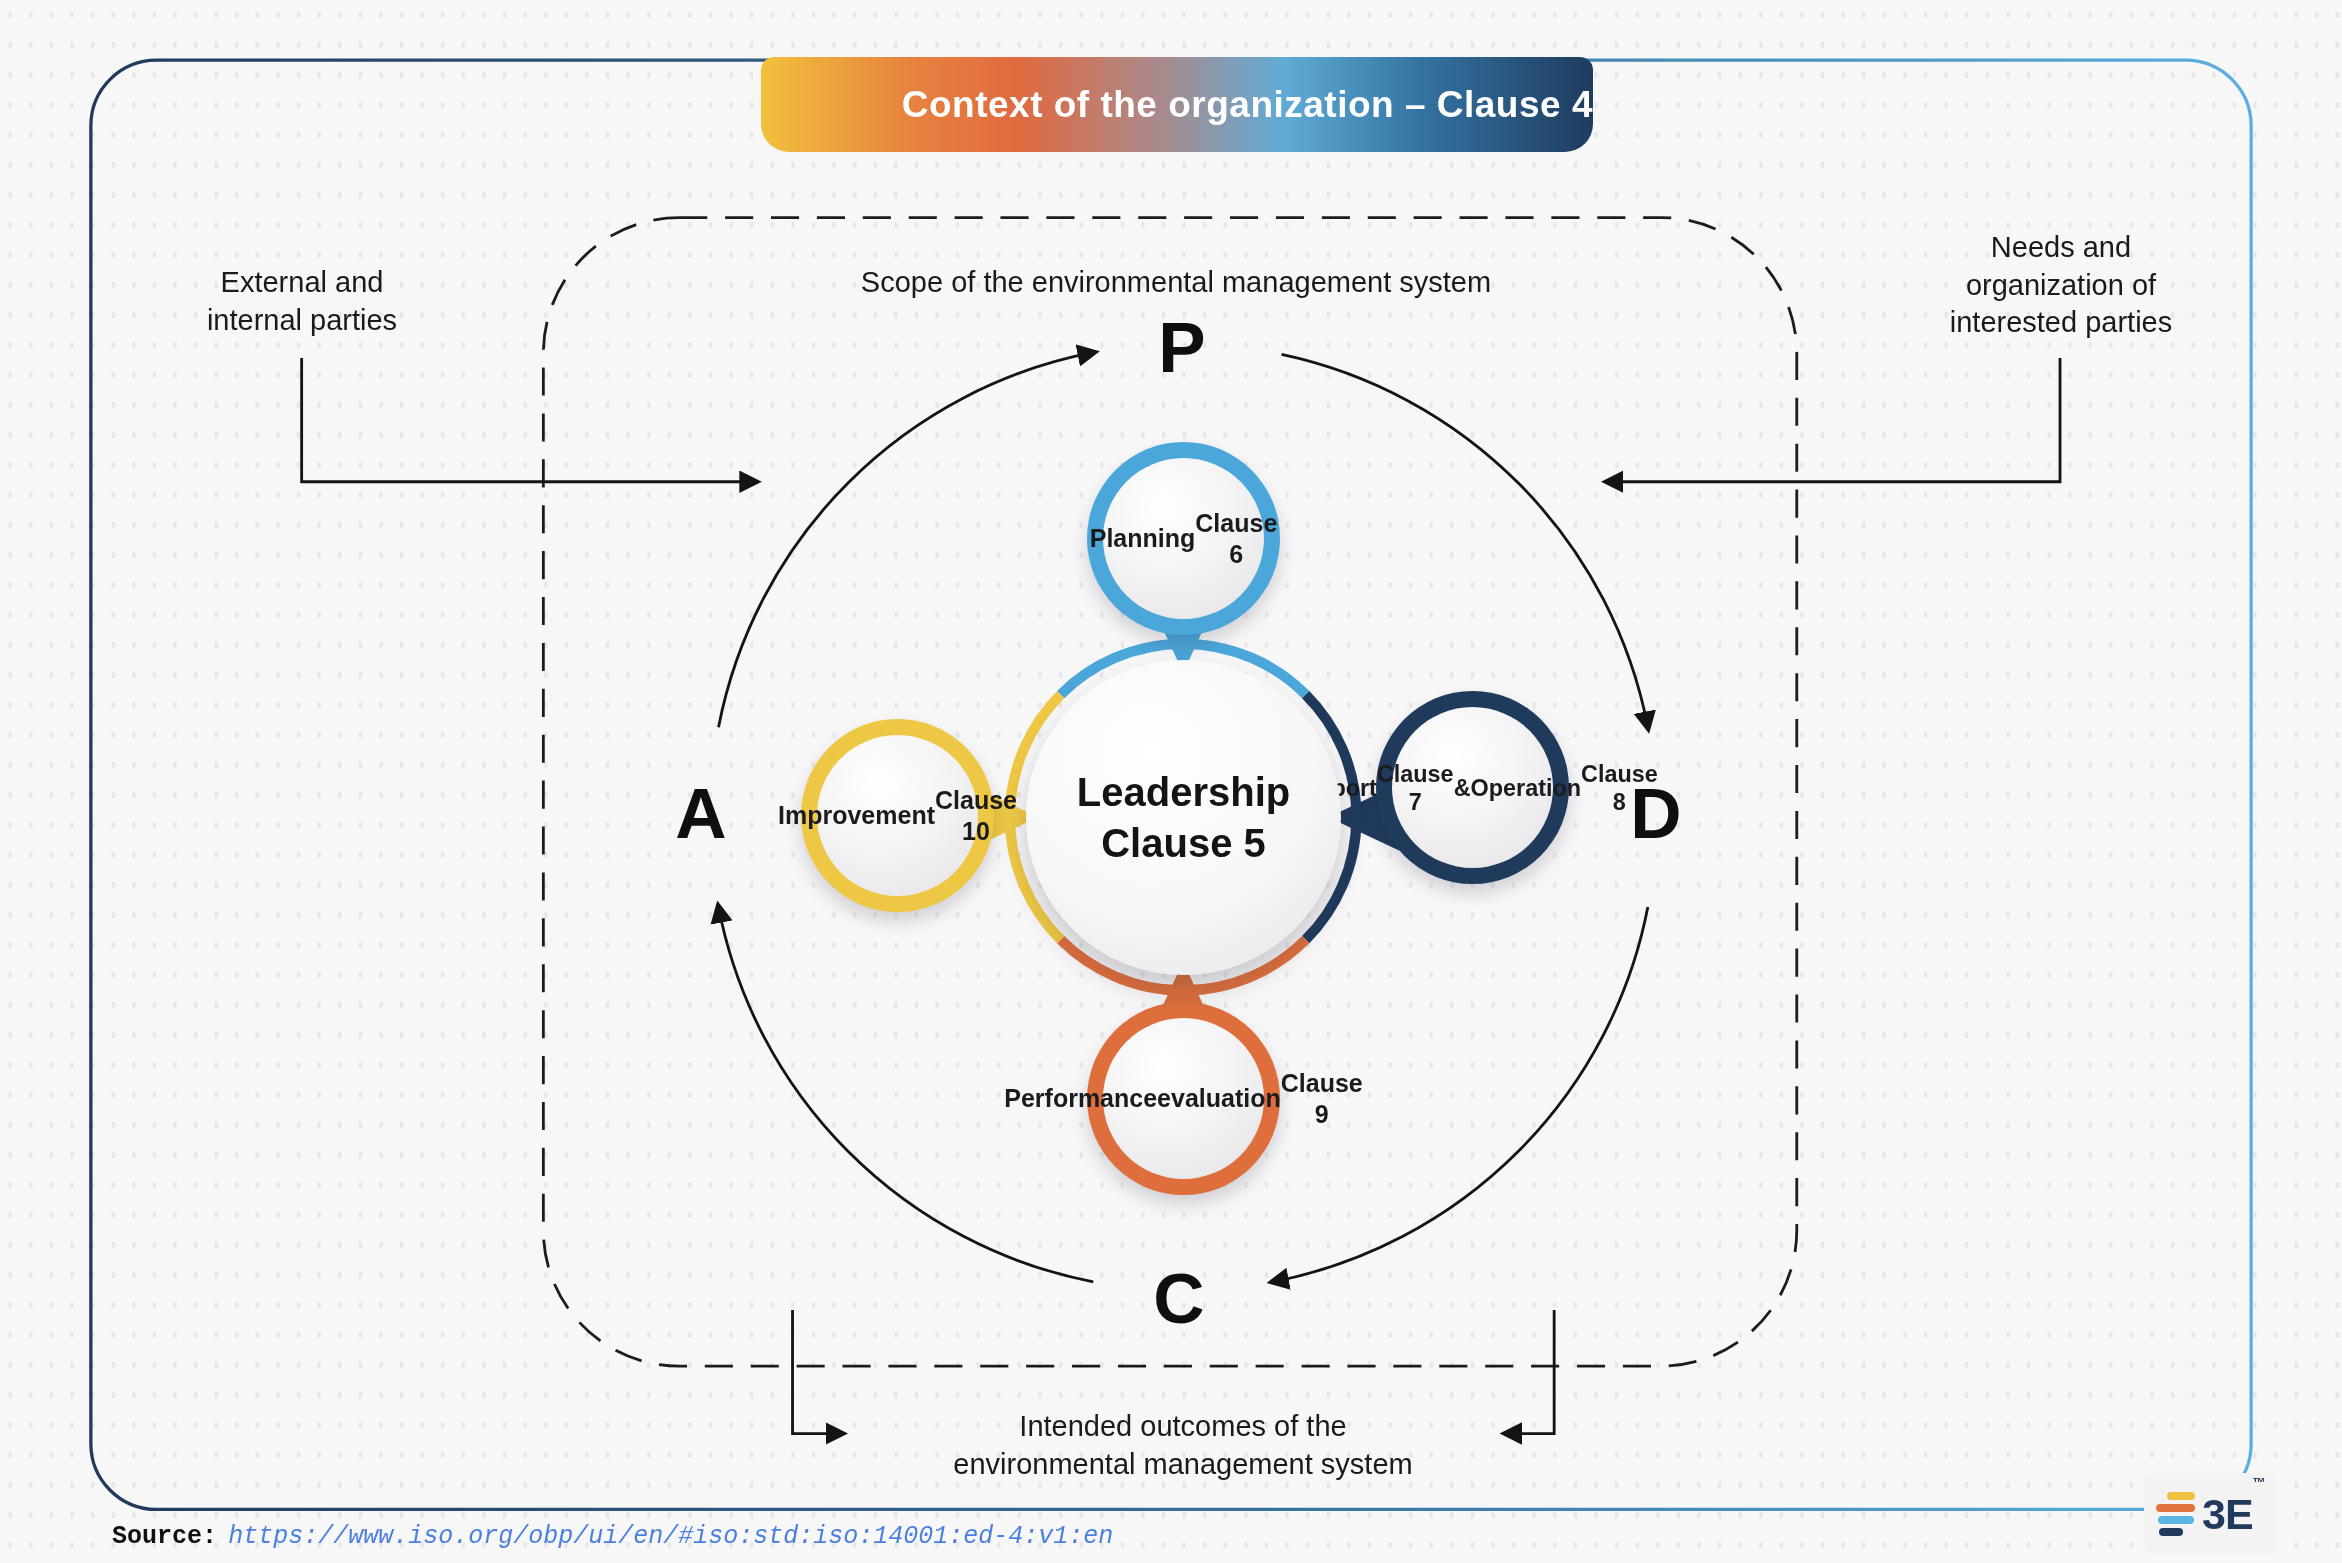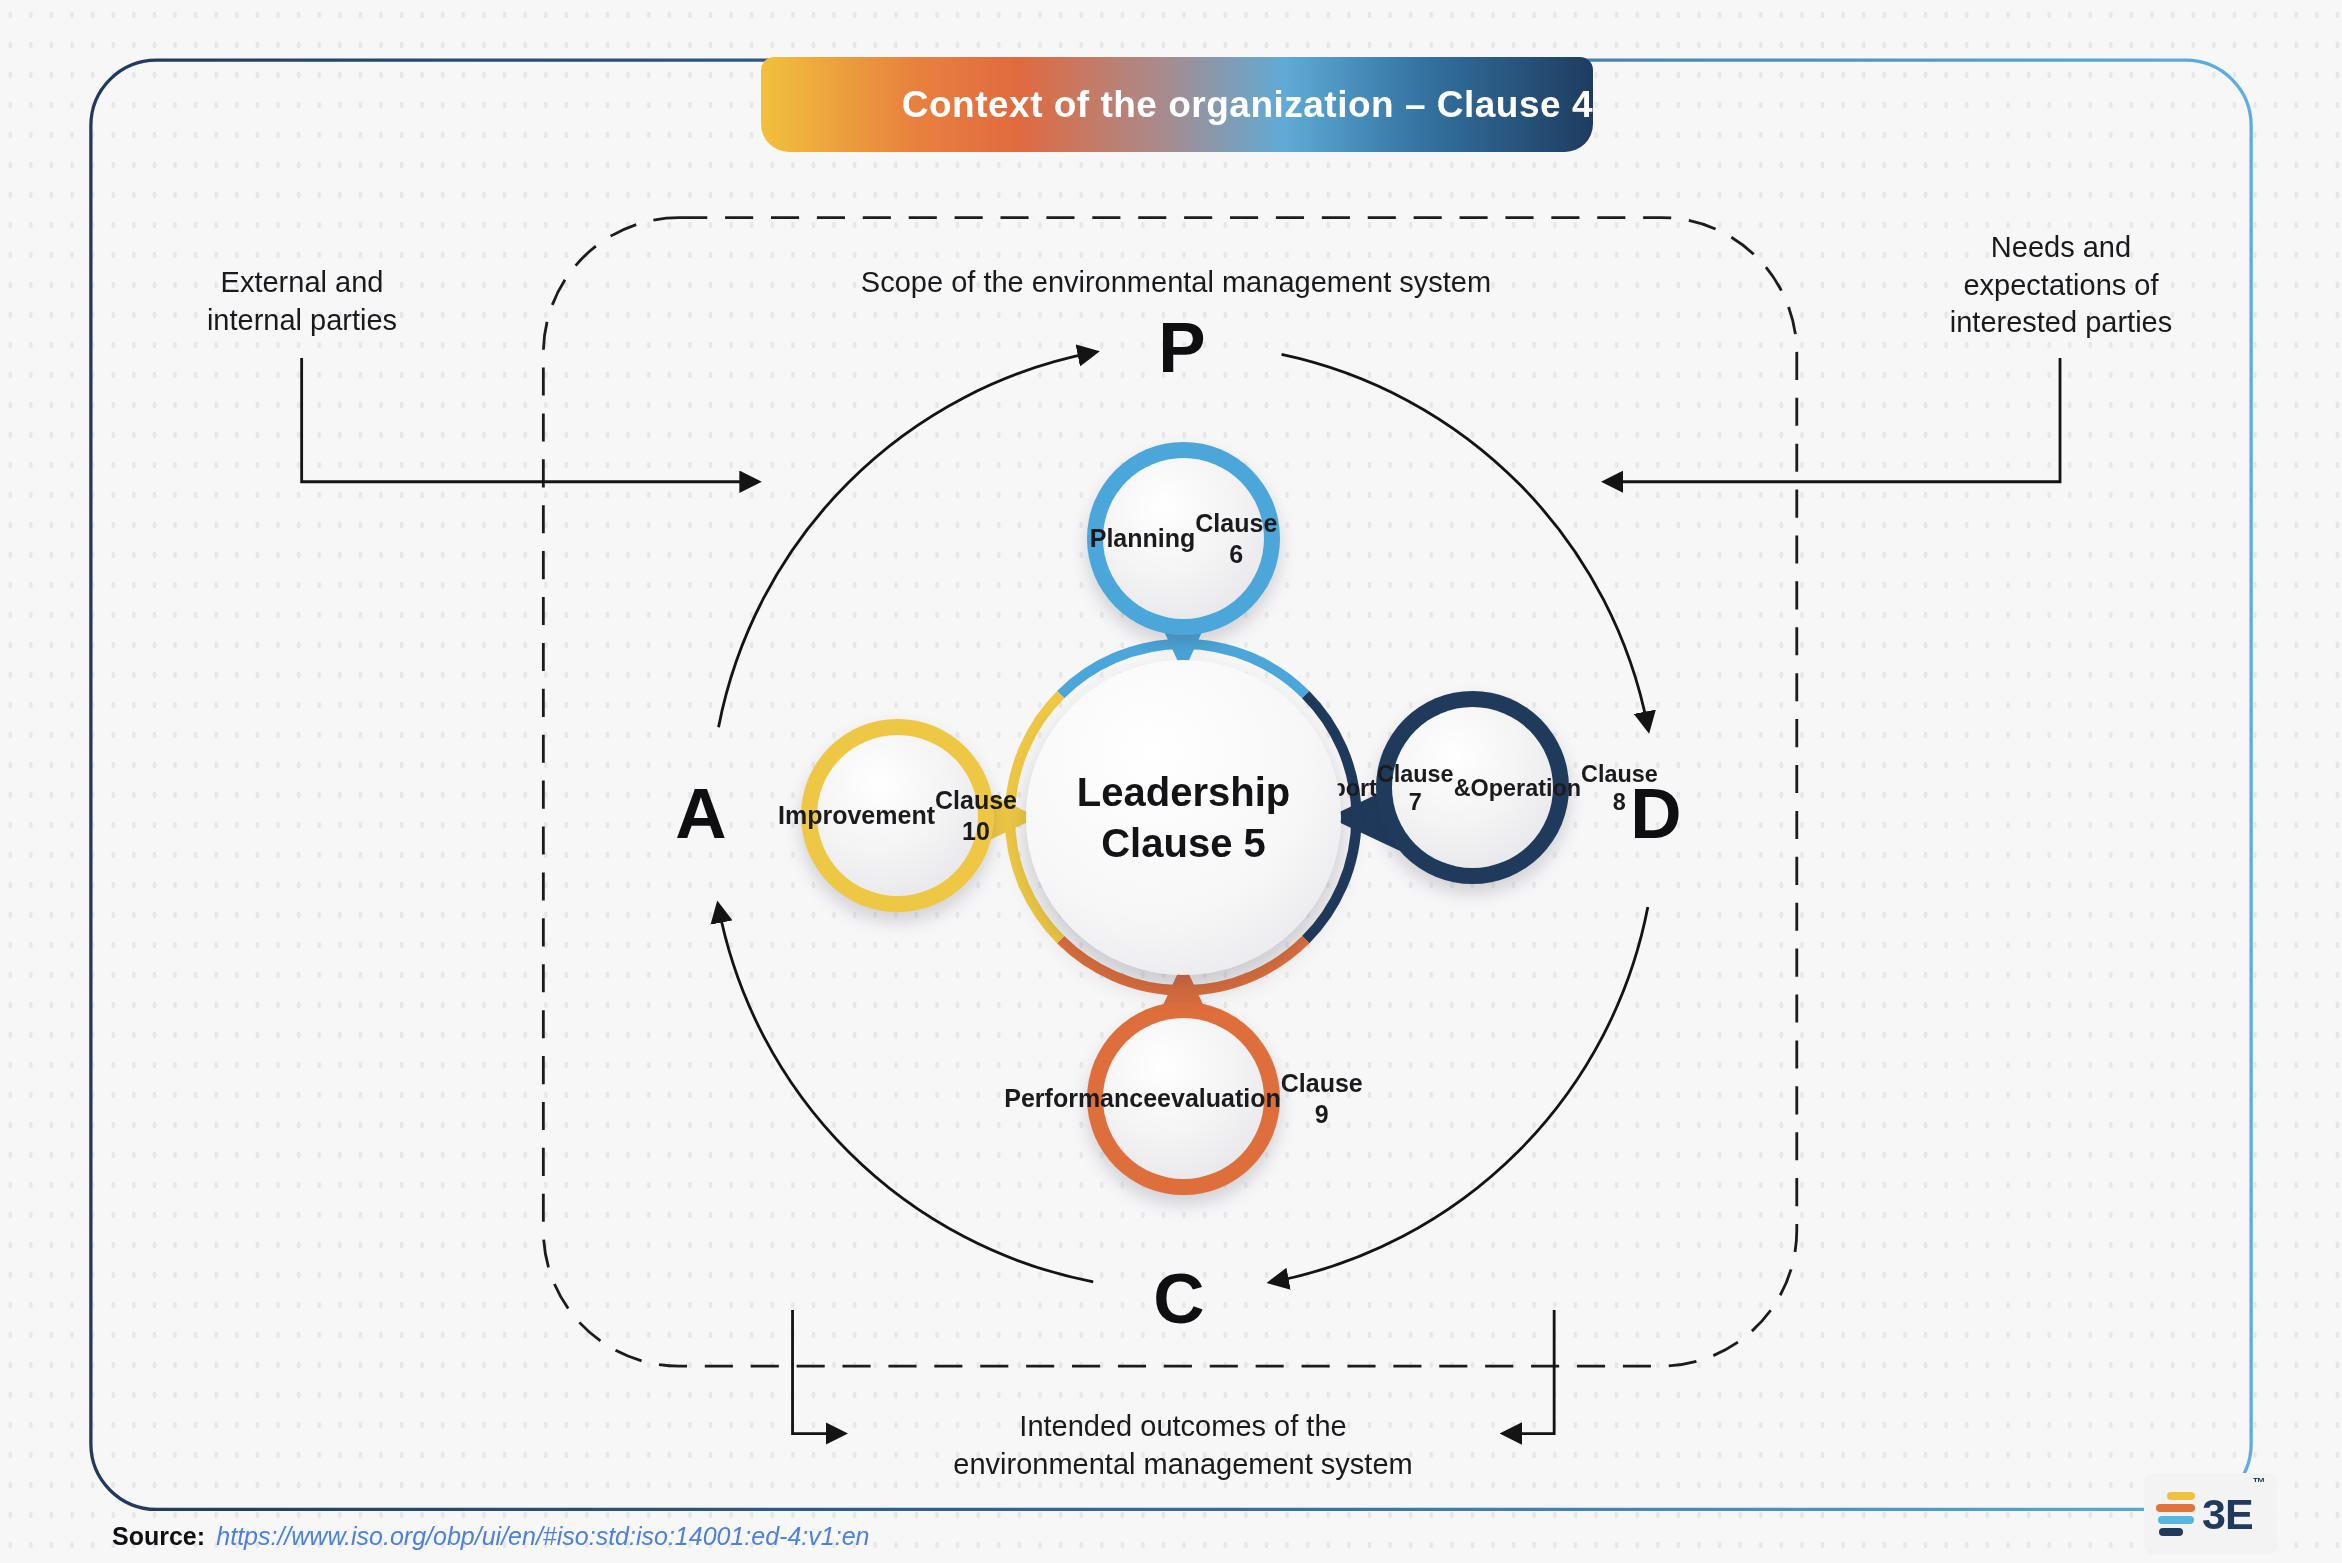--- a/index.html
+++ b/index.html
@@ -47,21 +47,21 @@
   .c-planning .inner,.c-performance .inner,.c-improvement .inner{font-size:25px;line-height:31px;}
   .c-support .inner{font-size:23.4px;line-height:28px;}
   .center-circle{
     position:absolute;left:1026px;top:660px;width:315px;height:315px;border-radius:50%;
     background:radial-gradient(circle at 40% 30%,#FFFFFF 0%,#F7F7F8 55%,#E2E2E5 100%);
     box-shadow:0 15px 26px rgba(40,40,60,.22);
     display:flex;flex-direction:column;align-items:center;justify-content:center;
     text-align:center;font-size:40px;line-height:51px;font-weight:800;color:#141417;
   }
   
-  .source{position:absolute;left:112px;top:1522px;font-size:25px;display:flex;gap:11.2px;align-items:flex-start;}
+  .source{position:absolute;left:112px;top:1522px;font-size:25px;display:flex;gap:11.2px;align-items:flex-start;font-family:Liberation Mono, monospace;}
   .source .src-label{color:#101013;font-weight:600;}
   .source a{color:#4B7FE0;font-style:italic;text-decoration:none;}
   
   .logo{position:absolute;left:2144px;top:1473px;width:133px;height:82px;border-radius:9.4px;
         background:#F3F3F4;display:flex;align-items:center;justify-content:center;gap:6.6px;}
   .logo .bars{display:flex;flex-direction:column;gap:3.7px;}
   .logo .bar{height:8.4px;border-radius:4.7px;}
   .bar-yellow{width:28px;margin-left:11.2px;background:#EEC23E;}
   .bar-orange{width:39px;background:#E2733C;}
   .bar-blue{width:36px;margin-left:1.9px;background:#57B5E0;}
@@ -114,21 +114,21 @@
   <div class="banner">
     <span>Context of the organization – Clause 4</span>
   </div>
 
   <div class="lbl lbl-external">
     <div>External and</div>
     <div>internal parties</div>
   </div>
   <div class="lbl lbl-needs">
     <div>Needs and</div>
-    <div>expectations of</div>
+    <div>organization of</div>
     <div>interested parties</div>
   </div>
   <div class="lbl lbl-scope">Scope of the environmental management system</div>
   <div class="lbl lbl-intended">
     <div>Intended outcomes of the</div>
     <div>environmental management system</div>
   </div>
 
   <div class="pdca pdca-p">P</div>
   <div class="pdca pdca-d">D</div>

